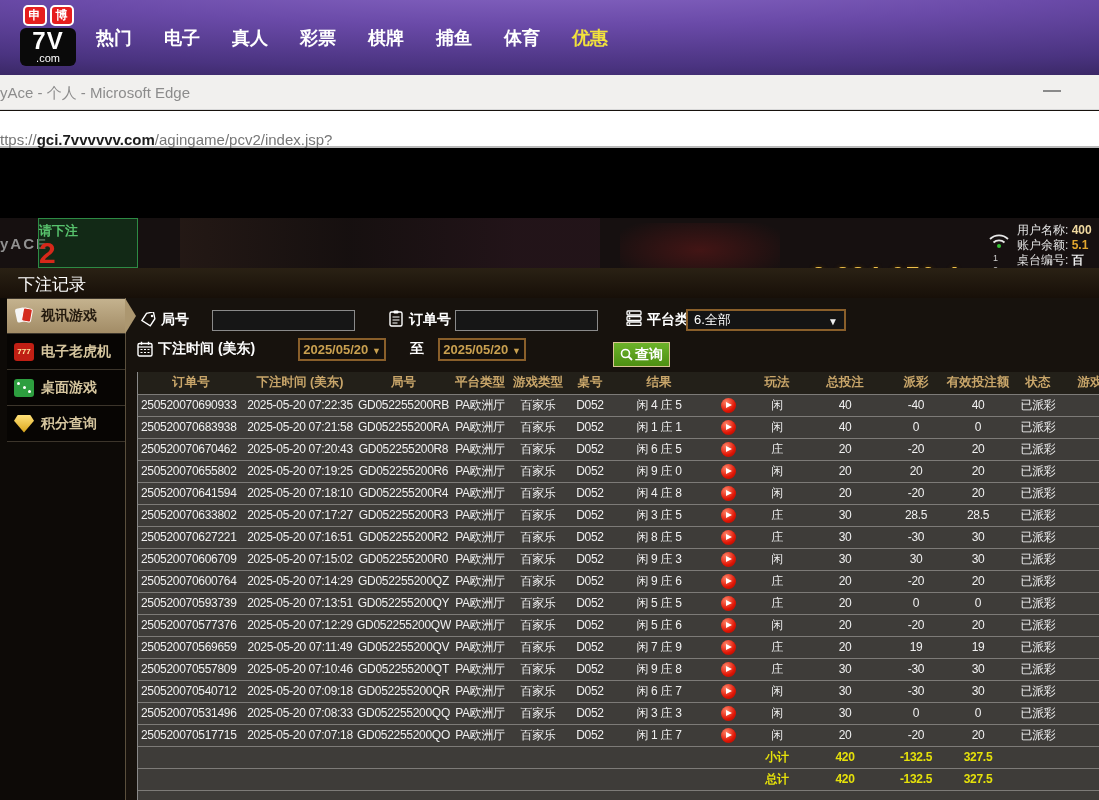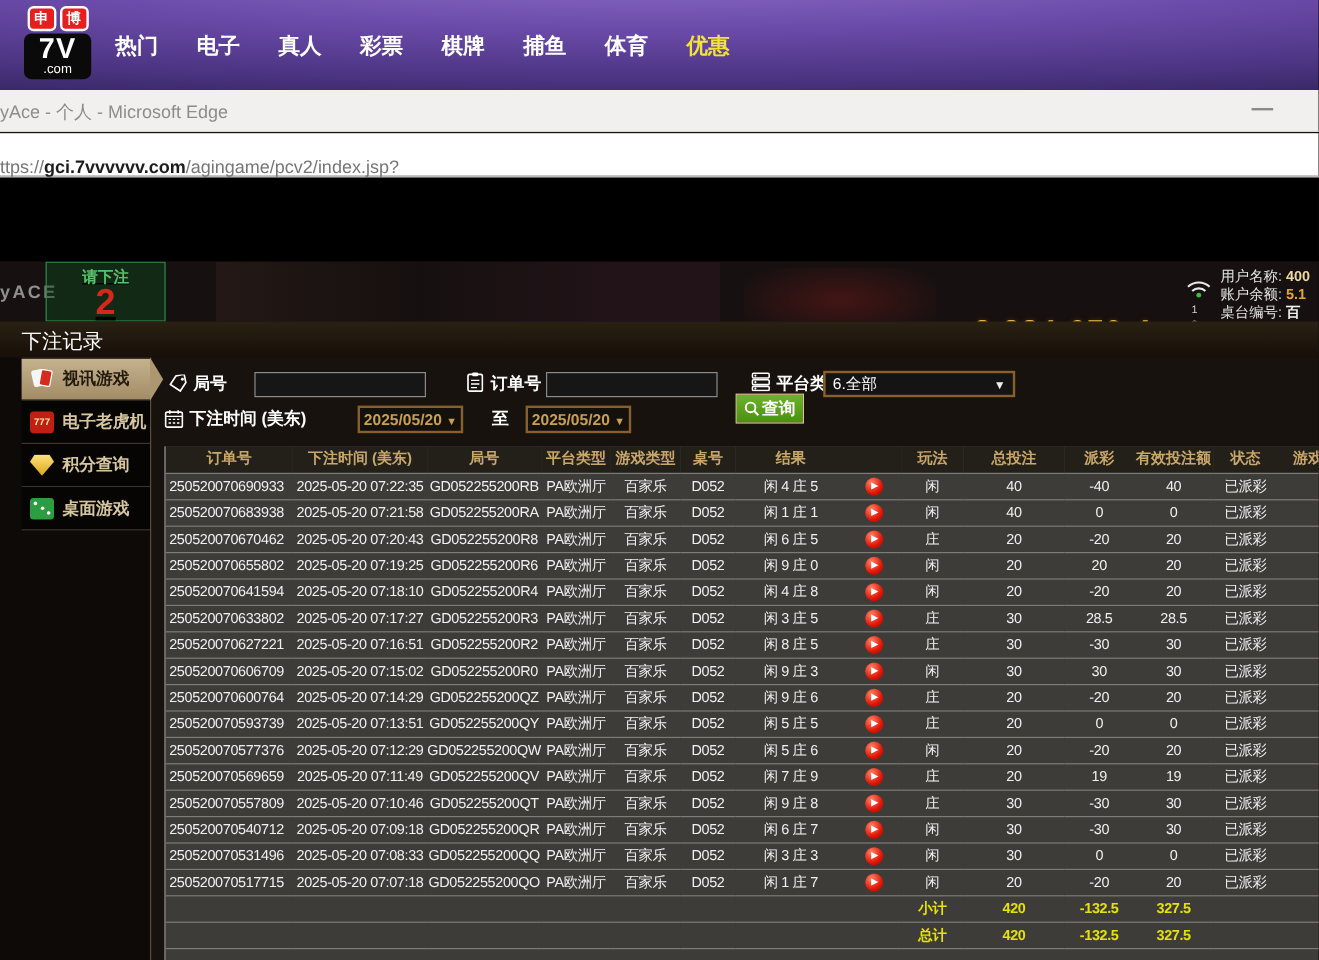--- a/index.html
+++ b/index.html
@@ -31,21 +31,21 @@
 
   
   .blackzone { position:absolute; top:148px; left:0; width:100%; height:70px; background:#000; }
   .banner { position:absolute; top:218px; left:0; width:100%; height:50px; background:#161010; overflow:hidden; }
   .banner::before { content:""; position:absolute; left:180px; top:0; width:420px; height:50px;
         background:linear-gradient(90deg, rgba(60,40,30,.35), rgba(20,12,10,.1) 40%, rgba(70,30,50,.25) 80%); }
   .banner::after { content:""; position:absolute; left:620px; top:5px; width:160px; height:45px;
         background:radial-gradient(60% 80% at 50% 60%, rgba(150,30,30,.35), rgba(0,0,0,0)); }
   .watermark { position:absolute; left:0; top:17px; color:#909090; font-weight:bold; font-size:15px; letter-spacing:2px; }
   .betbox { position:absolute; left:38px; top:0; width:100px; height:50px; border:1px solid #2d8a44;
-            background:rgba(14,66,28,.5); text-align:center;text-decoration:underline; }
+            background:rgba(14,66,28,.5); text-align:left; }
   .betbox .prompt { color:#57c16c; font-size:13px; font-weight:bold; margin-top:3px; }
   .betbox .count { color:#d6281a; font-size:30px; font-weight:bold; line-height:26px; }
   .jackpot { position:absolute; left:790px; top:15px; display:flex; align-items:center; }
   .jk-bar-l { width:70px; height:7px; background:linear-gradient(90deg,#6b2a0a,#cf5512); transform:skewX(-25deg); margin-right:8px; }
   .jk-bar-r { width:48px; height:7px; background:linear-gradient(90deg,#1b6da0,#0d3a58); transform:skewX(-25deg); margin-left:8px; }
   .jk-text { color:#d4d4d4; font-size:23px; font-weight:900; font-style:italic; letter-spacing:1px;
              text-shadow:0 2px 2px #000; }
   .jk-num { position:absolute; left:812px; top:44px; color:#eec04a; font-size:24px; font-weight:bold; letter-spacing:2px;
             text-shadow:0 0 4px #4a3000; }
   .binfo { position:absolute; left:985px; top:2px; font-size:12px; }
@@ -58,21 +58,21 @@
   .binfo-row .v3 { color:#f0f0f0; font-weight:bold; }
 
   
   .pagetitle { position:absolute; top:268px; left:0; width:100%; height:30px;
                background:linear-gradient(#2a2114,#170f08); }
   .pagetitle span { position:absolute; left:18px; top:5px; color:#fff; font-size:17px; }
 
   
   .content { position:absolute; top:298px; left:0; width:1099px; height:502px; background:#17120d; }
   .side-col { position:absolute; left:0; top:0; width:126px; height:502px; background:#0d0a07; border-right:1px solid #5a4f3c; }
-  .side-item { position:relative; height:36px; margin-left:18px; background:#070503; border-bottom:1px solid #3c352b;
+  .side-item { position:relative; height:36px; margin-left:7px; background:#070503; border-bottom:1px solid #3c352b;
                display:flex; align-items:center; gap:7px; padding-left:7px; cursor:pointer; }
   .side-item:first-child { border-top:1px solid #3c352b; }
   .side-item .lbl { color:#d6c69f; font-size:14px; font-weight:bold; white-space:nowrap; }
   .side-item.active { background:linear-gradient(#c4b28e,#a28c66); }
   .side-item.active .lbl { color:#241a0e; }
   .side-item.active::after { content:""; position:absolute; right:-11px; top:50%; margin-top:-18px;
         border-left:11px solid #ac9770; border-top:18px solid transparent; border-bottom:18px solid transparent; }
   .side-ic { width:20px; height:18px; position:relative; flex:none; }
 
   
@@ -195,30 +195,30 @@
             <span class="c1"></span>
             <span class="c2"></span>
           </span>
           <span class="lbl">视讯游戏</span>
         </div>
         <div class="side-item">
           <span class="side-ic ic-slot">777</span>
           <span class="lbl">电子老虎机</span>
         </div>
         <div class="side-item">
-          <span class="side-ic ic-diamond"></span>
-          <span class="lbl">积分查询</span>
-        </div>
-        <div class="side-item">
           <span class="side-ic ic-dice">
             <i></i>
             <i></i>
             <i></i>
           </span>
           <span class="lbl">桌面游戏</span>
+        </div>
+        <div class="side-item">
+          <span class="side-ic ic-diamond"></span>
+          <span class="lbl">积分查询</span>
         </div>
       </div>
 
     <span class="ficon" style="left:141px; top:14px;">
       <svg class="oicon" width="16" height="15" viewBox="0 0 16 15">
           <path d="M1 7 L7 1 L14 1 L14 8 L8 14 Z" fill="none" stroke="#fff" stroke-width="1.4" transform="rotate(-12 8 8)"></path>
           <circle cx="11" cy="4" r="1.2" fill="#fff"></circle>
         </svg>
     </span>
     <span class="flabel" style="left:161px; top:13px;">局号</span>
@@ -258,21 +258,21 @@
         </svg>
     </span>
     <span class="flabel" style="left:158px; top:42px;">下注时间 (美东)</span>
     <div class="fdate" style="left:298px; top:40px; width:88px;">
       <span>2025/05/20</span> <span class="arr">▼</span>
     </div>
     <span class="flabel" style="left:410px; top:42px;">至</span>
     <div class="fdate" style="left:438px; top:40px; width:88px;">
       <span>2025/05/20</span> <span class="arr">▼</span>
     </div>
-    <button class="fbtn" style="left:613px; top:30px;">
+    <button class="fbtn" style="left:613px; top:44px;">
       <span>
         <svg class="oicon" width="13" height="13" viewBox="0 0 13 13">
             <circle cx="5.5" cy="5.5" r="4" fill="none" stroke="#fff" stroke-width="1.6"></circle>
             <path d="M8.5 8.5 L12 12" stroke="#fff" stroke-width="1.8"></path>
           </svg>
       </span>
       <span>查询</span>
     </button>
 
     <div class="tablebox">

